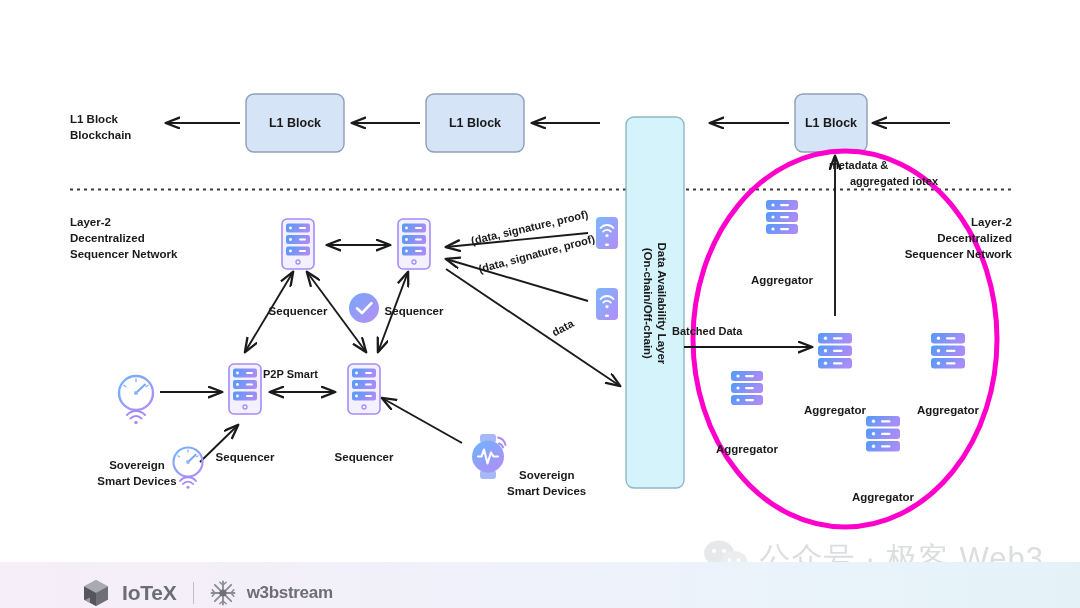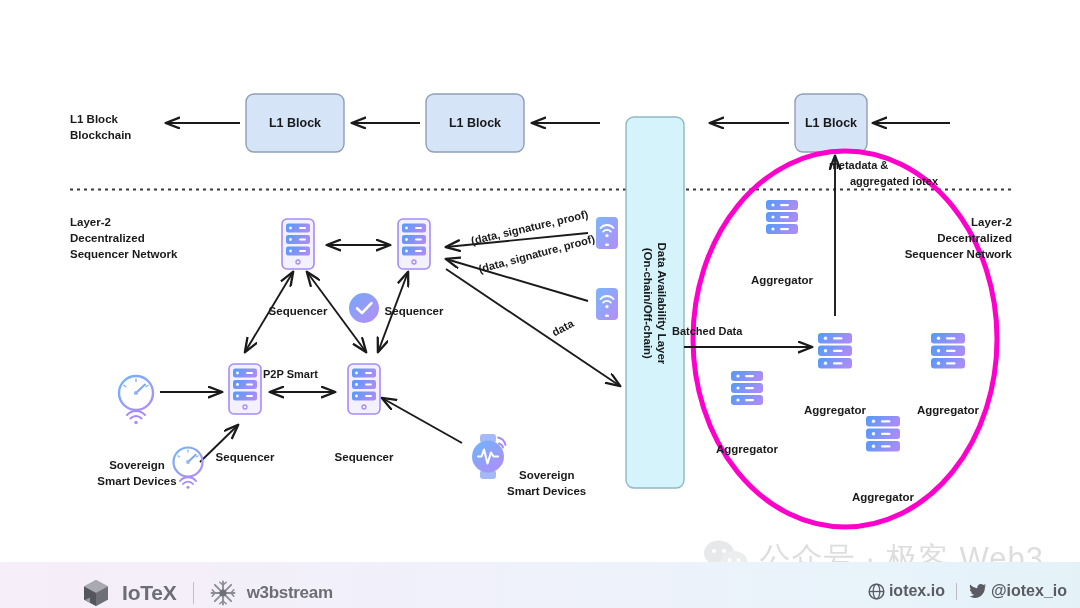--- a/index.html
+++ b/index.html
@@ -454,37 +454,15 @@
           <line x1="5" y1="13" x2="2.2" y2="9.8"></line>
             <line x1="5" y1="13" x2="2.2" y2="16.2"></line>
           <line x1="21" y1="13" x2="23.8" y2="9.8"></line>
             <line x1="21" y1="13" x2="23.8" y2="16.2"></line>
         </g>
         <circle cx="13" cy="13" r="3.6" fill="#6f6f78"></circle>
       </svg>
       <span class="brand-name w3">w3bstream</span>
     </div>
 
-    <div id="footer-social">
-      <span class="soc-item">
-        <svg width="17" height="17" viewBox="0 0 17 17">
-          <circle cx="8.5" cy="8.5" r="7.3" fill="none" stroke="#5b5b63" stroke-width="1.5"></circle>
-          <ellipse cx="8.5" cy="8.5" rx="3.3" ry="7.3" fill="none" stroke="#5b5b63" stroke-width="1.3"></ellipse>
-          <line x1="1.4" y1="8.5" x2="15.6" y2="8.5" stroke="#5b5b63" stroke-width="1.3"></line>
-        </svg>
-        <span>iotex.io</span>
-      </span>
-      <span class="soc-sep"></span>
-      <span class="soc-item">
-        <svg width="19" height="17" viewBox="0 0 19 17">
-          <path d="M18.2,2.6 c-0.7,0.3 -1.4,0.5 -2.1,0.6 c0.8,-0.5 1.3,-1.2 1.6,-2.1 c-0.7,0.4 -1.5,0.7 -2.3,0.9
-                   C14.7,1.3 13.8,0.9 12.8,0.9 c-1.9,0 -3.5,1.6 -3.5,3.5 c0,0.3 0,0.5 0.1,0.8
-                   C6.5,5 4,3.7 2.3,1.6 C2,2.1 1.8,2.7 1.8,3.4 c0,1.2 0.6,2.3 1.6,2.9 C2.8,6.3 2.3,6.2 1.8,5.9
-                   l0,0 c0,1.7 1.2,3.1 2.8,3.4 c-0.3,0.1 -0.6,0.1 -0.9,0.1 c-0.2,0 -0.4,0 -0.7,-0.1
-                   c0.4,1.4 1.7,2.4 3.3,2.4 c-1.2,0.9 -2.7,1.5 -4.3,1.5 c-0.3,0 -0.6,0 -0.8,-0.1
-                   C2.8,14.3 4.7,14.9 6.7,14.9 c6.6,0 10.2,-5.5 10.2,-10.2 l0,-0.5 C17.1,3.9 17.7,3.3 18.2,2.6 Z" fill="#5b5b63"></path>
-        </svg>
-        <span>@iotex_io</span>
-      </span>
-    </div>
   </div>
 
 </div>
 
 </body></html>

